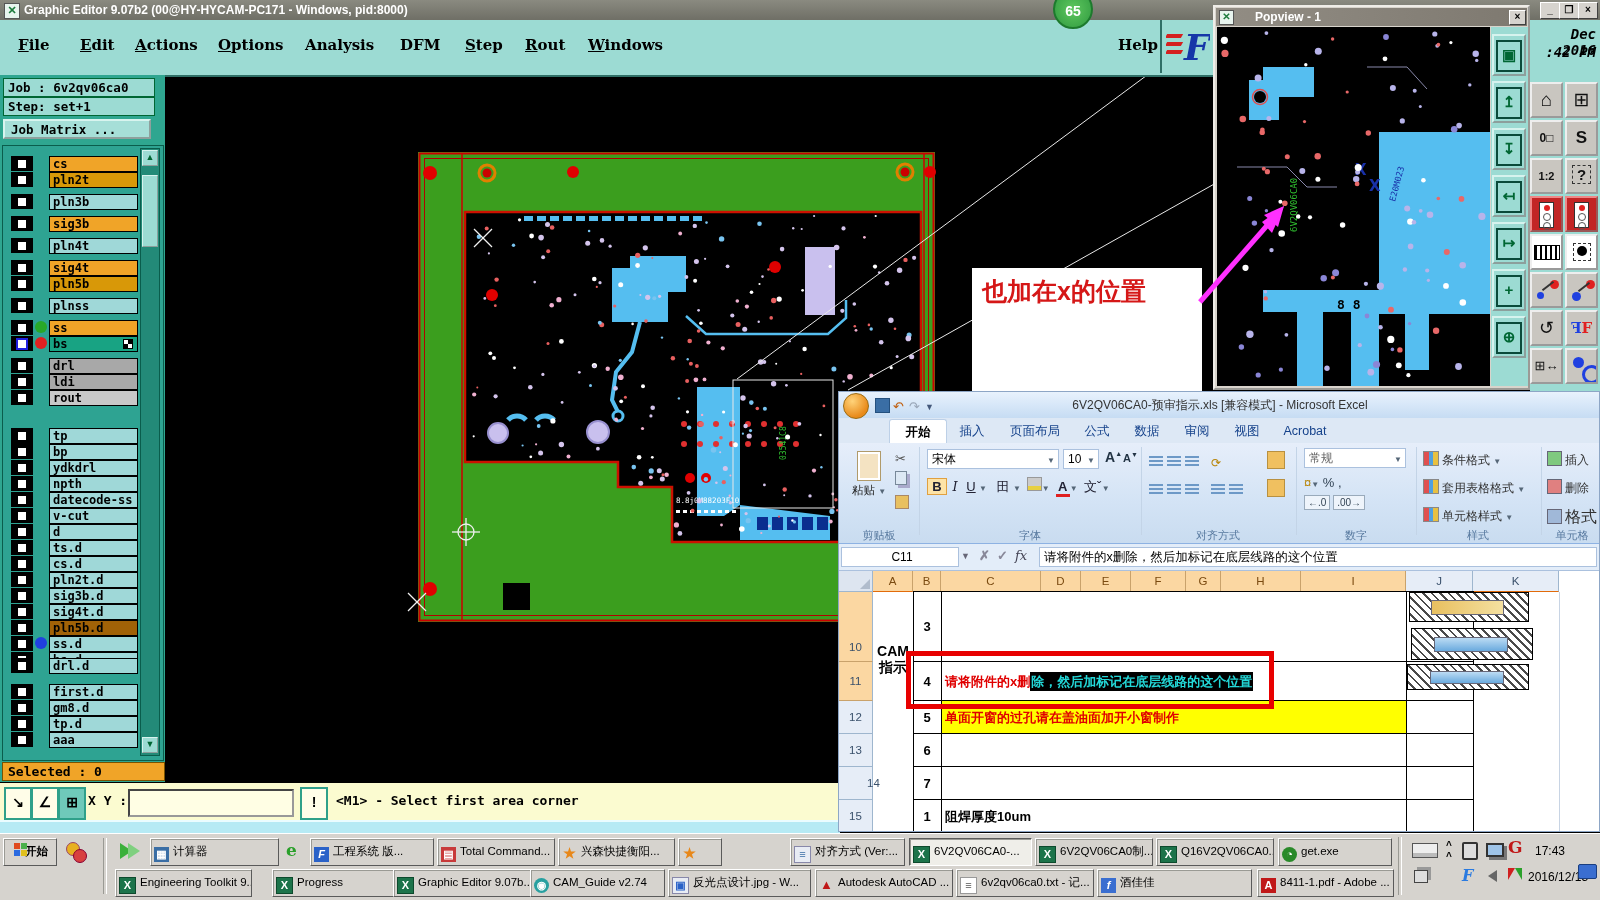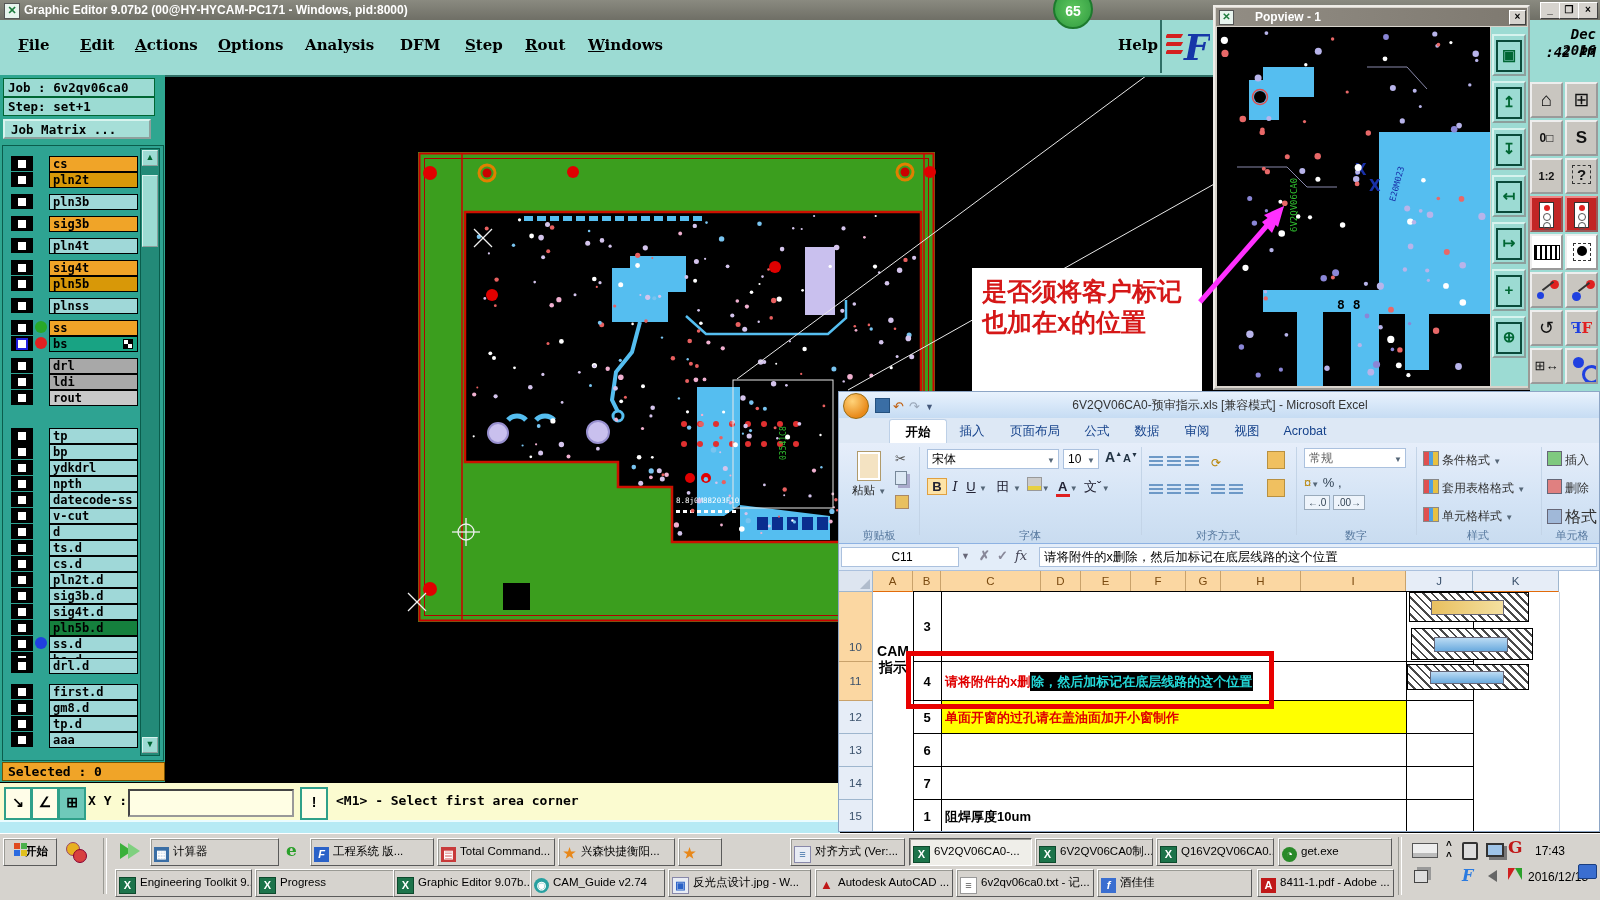--- a/index.html
+++ b/index.html
@@ -633,21 +633,21 @@
         <div class="layer-row" style="top: 458px;">
           <div class="layer-cb">
             <i></i>
           </div>
           <div class="layer-name" style="background: rgb(159, 216, 216);">sig4t.d</div>
         </div>
         <div class="layer-row" style="top: 474px;">
           <div class="layer-cb">
             <i></i>
           </div>
-          <div class="layer-name" style="background: #15803d;">pln5b.d</div>
+          <div class="layer-name" style="background: #a16207;">pln5b.d</div>
         </div>
         <div class="layer-row" style="top: 490px;">
           <div class="layer-cb">
             <i></i>
           </div>
           <div class="layer-dot" style="background: rgb(32, 64, 224);"></div>
           <div class="layer-name" style="background: rgb(159, 216, 216);">ss.d</div>
         </div>
         <div class="layer-row" style="top: 506px;">
           <div class="layer-cb">
@@ -728,21 +728,20 @@
         <div class="rt-btn" style="left: 35px; top: 290px;"><span class="serif b" style="font-size:15px;line-height:32px;color:#2040e0;display:inline-block;transform:scaleX(-1);">F</span><span class="serif b" style="font-size:15px;line-height:32px;color:#e02020;">F</span></div>
         <div class="rt-btn" style="left: 0px; top: 328px;"><span style="font-size:13px;line-height:32px;">⊞↔</span></div>
         <div class="rt-btn" style="left: 35px; top: 328px;">
           <span style="position:absolute;left:6px;top:7px;width:11px;height:11px;border-radius:50%;background:#2040e0;"></span>
           <span style="position:absolute;left:15px;top:15px;width:13px;height:13px;border-radius:50%;border:3px solid #2040e0;"></span>
         </div>
       </div>
   </div>
 
   <div id="annotation" class="abs">
-    <div>是否须将客户标记</div>
     <div>也加在x的位置</div>
   </div>
 
   <div id="popview" class="abs">
     <div id="pv-title">
       <span class="abs" style="left:3px;top:2px;width:13px;height:13px;background:#e8f4ee;border:1px solid #555;color:#1c7a3c;font-size:10px;line-height:12px;text-align:center;font-weight:bold;">✕</span>
       <span class="abs" style="left:22px;top:0;margin-left:17px;">Popview - 1</span>
       <span class="abs win-btn" style="left:293px;top:2px;width:15px;height:13px;line-height:11px;">×</span>
     </div>
     <div id="pv-content">
@@ -971,21 +970,21 @@
         <div style="position: absolute; left: 292px; top: 0px; width: 55px; height: 21px; text-align: center; line-height: 21px; font-size: 11.5px; box-sizing: border-box; background: rgb(251, 215, 162); border-right: 1px solid rgb(201, 162, 107); border-bottom: 1px solid rgb(226, 107, 10); color: rgb(122, 74, 16);">F</div>
         <div style="position: absolute; left: 347px; top: 0px; width: 35px; height: 21px; text-align: center; line-height: 21px; font-size: 11.5px; box-sizing: border-box; background: rgb(251, 215, 162); border-right: 1px solid rgb(201, 162, 107); border-bottom: 1px solid rgb(226, 107, 10); color: rgb(122, 74, 16);">G</div>
         <div style="position: absolute; left: 382px; top: 0px; width: 80px; height: 21px; text-align: center; line-height: 21px; font-size: 11.5px; box-sizing: border-box; background: rgb(251, 215, 162); border-right: 1px solid rgb(201, 162, 107); border-bottom: 1px solid rgb(226, 107, 10); color: rgb(122, 74, 16);">H</div>
         <div style="position: absolute; left: 462px; top: 0px; width: 105px; height: 21px; text-align: center; line-height: 21px; font-size: 11.5px; box-sizing: border-box; background: rgb(251, 215, 162); border-right: 1px solid rgb(201, 162, 107); border-bottom: 1px solid rgb(226, 107, 10); color: rgb(122, 74, 16);">I</div>
         <div style="position: absolute; left: 567px; top: 0px; width: 67px; height: 21px; text-align: center; line-height: 21px; font-size: 11.5px; box-sizing: border-box; background: rgb(230, 237, 247); border-right: 1px solid rgb(158, 182, 206); border-bottom: 1px solid rgb(226, 107, 10); color: rgb(57, 80, 107);">J</div>
         <div style="position: absolute; left: 634px; top: 0px; width: 86px; height: 21px; text-align: center; line-height: 21px; font-size: 11.5px; box-sizing: border-box; background: rgb(230, 237, 247); border-right: 1px solid rgb(158, 182, 206); border-bottom: 1px solid rgb(226, 107, 10); color: rgb(57, 80, 107);">K</div>
         <div style="position: absolute; left: 0px; top: 21px; width: 34px; height: 70px; box-sizing: border-box; background: rgb(251, 215, 162); border-right: 1px solid rgb(158, 182, 206); border-bottom: 1px solid rgb(201, 162, 107); color: rgb(57, 80, 107); font-size: 11.5px; text-align: center; line-height: 110px;">10</div>
         <div style="position: absolute; left: 0px; top: 91px; width: 34px; height: 39px; box-sizing: border-box; background: rgb(251, 215, 162); border-right: 1px solid rgb(158, 182, 206); border-bottom: 1px solid rgb(201, 162, 107); color: rgb(57, 80, 107); font-size: 11.5px; text-align: center; line-height: 39px;">11</div>
         <div style="position: absolute; left: 0px; top: 130px; width: 34px; height: 33px; box-sizing: border-box; background: rgb(230, 237, 247); border-right: 1px solid rgb(158, 182, 206); border-bottom: 1px solid rgb(158, 182, 206); color: rgb(57, 80, 107); font-size: 11.5px; text-align: center; line-height: 33px;">12</div>
         <div style="position: absolute; left: 0px; top: 163px; width: 34px; height: 33px; box-sizing: border-box; background: rgb(230, 237, 247); border-right: 1px solid rgb(158, 182, 206); border-bottom: 1px solid rgb(158, 182, 206); color: rgb(57, 80, 107); font-size: 11.5px; text-align: center; line-height: 33px;">13</div>
-        <div style="position: absolute; left: 0px; top: 196px; width: 34px; height: 33px; box-sizing: border-box; background: rgb(230, 237, 247); border-right: 1px solid rgb(158, 182, 206); border-bottom: 1px solid rgb(158, 182, 206); color: rgb(57, 80, 107); font-size: 11.5px; text-align: center; line-height: 33px;">14</div>
+        <div style="position: absolute; left: 0px; top: 196px; width: 34px; height: 33px; box-sizing: border-box; background: rgb(230, 237, 247); border-right: 1px solid rgb(158, 182, 206); border-bottom: 1px solid rgb(158, 182, 206); color: rgb(57, 80, 107); font-size: 11.5px; line-height: 33px; padding-left: 28px;">14</div>
         <div style="position: absolute; left: 0px; top: 229px; width: 34px; height: 33px; box-sizing: border-box; background: rgb(230, 237, 247); border-right: 1px solid rgb(158, 182, 206); border-bottom: 1px solid rgb(158, 182, 206); color: rgb(57, 80, 107); font-size: 11.5px; text-align: center; line-height: 33px;">15</div>
         <div style="position: absolute; left: 74px; top: 20px; width: 560px; height: 1px; background: rgb(0, 0, 0);"></div>
         <div style="position: absolute; left: 74px; top: 90px; width: 560px; height: 1px; background: rgb(0, 0, 0);"></div>
         <div style="position: absolute; left: 74px; top: 129px; width: 560px; height: 1px; background: rgb(0, 0, 0);"></div>
         <div style="position: absolute; left: 74px; top: 162px; width: 560px; height: 1px; background: rgb(0, 0, 0);"></div>
         <div style="position: absolute; left: 74px; top: 195px; width: 560px; height: 1px; background: rgb(0, 0, 0);"></div>
         <div style="position: absolute; left: 74px; top: 228px; width: 560px; height: 1px; background: rgb(0, 0, 0);"></div>
         <div style="position: absolute; left: 74px; top: 20px; width: 1px; height: 242px; background: rgb(0, 0, 0);"></div>
         <div style="position: absolute; left: 102px; top: 20px; width: 1px; height: 242px; background: rgb(0, 0, 0);"></div>
         <div style="position: absolute; left: 567px; top: 20px; width: 1px; height: 242px; background: rgb(0, 0, 0);"></div>
@@ -1040,21 +1039,21 @@
         <div class="tb-btn" style="left: 558px; top: 4px; width: 115px;"><span class="tb-ic" style="color:#e8881a;font-size:14px;">★</span><span>兴森快捷衡阳...</span></div>
         <div class="tb-btn" style="left: 678px; top: 4px; width: 42px;"><span class="tb-ic" style="color:#e8881a;font-size:14px;">★</span><span></span></div>
         <div class="tb-btn" style="left: 790px; top: 4px; width: 113px;"><span class="tb-ic" style="background:#e8ecf4;border:1px solid #88a;color:#3a6ea5;">≡</span><span>对齐方式 (Ver:...</span></div>
         <div class="tb-btn active" style="left: 909px; top: 4px; width: 121px;"><span class="tb-ic ic-excel">X</span><span>6V2QV06CA0-...</span></div>
         <div class="tb-btn" style="left: 1035px; top: 4px; width: 116px;"><span class="tb-ic ic-excel">X</span><span>6V2QV06CA0制...</span></div>
         <div class="tb-btn" style="left: 1156px; top: 4px; width: 116px;"><span class="tb-ic ic-excel">X</span><span>Q16V2QV06CA0...</span></div>
         <div class="tb-btn" style="left: 1278px; top: 4px; width: 112px;"><span class="tb-ic" style="background:#2a8a2a;border-radius:50%;color:#fff;">◔</span><span>get.exe</span></div>
       </div>
       <div id="tb-row2">
         <div class="tb-btn" style="left: 115px; top: 35px; width: 135px;"><span class="tb-ic ic-excel">X</span><span>Engineering Toolkit 9...</span></div>
-        <div class="tb-btn" style="left: 255px; top: 35px; width: 138px;"><span class="tb-ic ic-excel">X</span><span>Progress</span></div>
+        <div class="tb-btn" style="left: 272px; top: 35px; width: 138px;"><span class="tb-ic ic-excel">X</span><span>Progress</span></div>
         <div class="tb-btn" style="left: 393px; top: 35px; width: 140px;"><span class="tb-ic ic-excel">X</span><span>Graphic Editor 9.07b...</span></div>
         <div class="tb-btn" style="left: 530px; top: 35px; width: 133px;"><span class="tb-ic" style="background:#28a0a0;border-radius:50%;color:#fff;">◉</span><span>CAM_Guide v2.74</span></div>
         <div class="tb-btn" style="left: 668px; top: 35px; width: 141px;"><span class="tb-ic" style="background:#e8ecf4;border:1px solid #88a;color:#2a62c8;">▣</span><span>反光点设计.jpg - W...</span></div>
         <div class="tb-btn" style="left: 815px; top: 35px; width: 136px;"><span class="tb-ic" style="color:#c01818;font-size:13px;">▲</span><span>Autodesk AutoCAD ...</span></div>
         <div class="tb-btn" style="left: 956px; top: 35px; width: 136px;"><span class="tb-ic" style="background:#fff;border:1px solid #999;color:#555;">≡</span><span>6v2qv06ca0.txt - 记...</span></div>
         <div class="tb-btn" style="left: 1097px; top: 35px; width: 153px;"><span class="tb-ic" style="background:#3a6ed0;color:#fff;font-style:italic;">f</span><span>酒佳佳</span></div>
         <div class="tb-btn" style="left: 1257px; top: 35px; width: 135px;"><span class="tb-ic" style="background:#c01818;color:#fff;">A</span><span>8411-1.pdf - Adobe ...</span></div>
       </div>
     <div class="abs" style="left:1398px;top:3px;width:2px;height:58px;border-left:1px solid #9a9a94;border-right:1px solid #fff;"></div>
     <div class="abs" style="left:1400px;top:0;width:200px;height:64px;">

